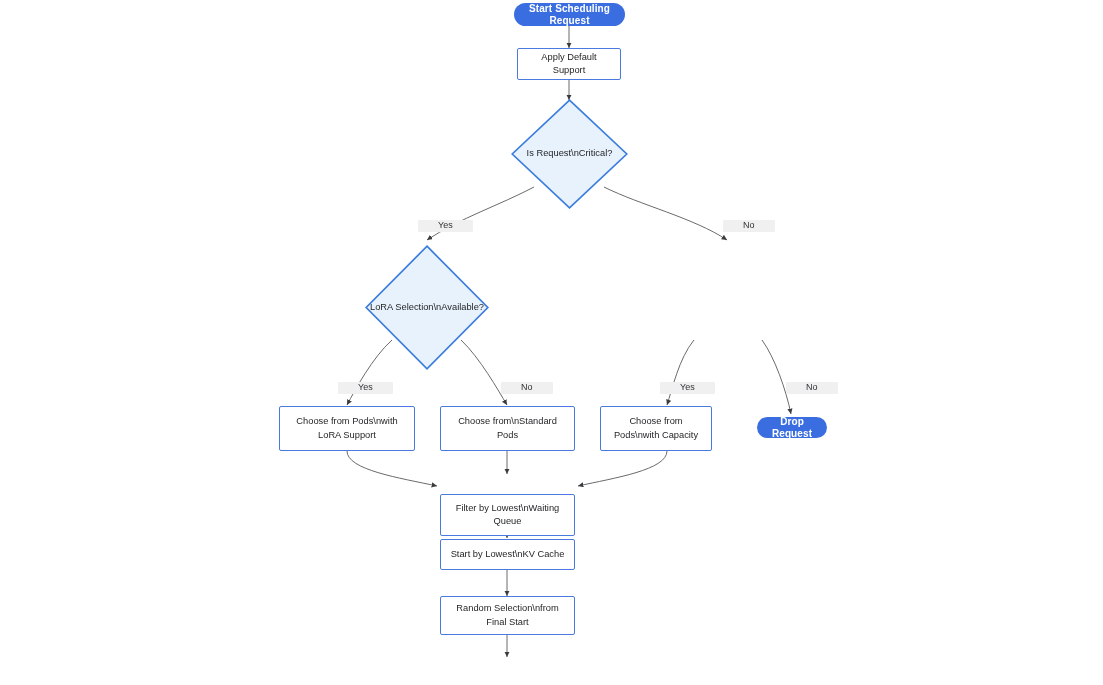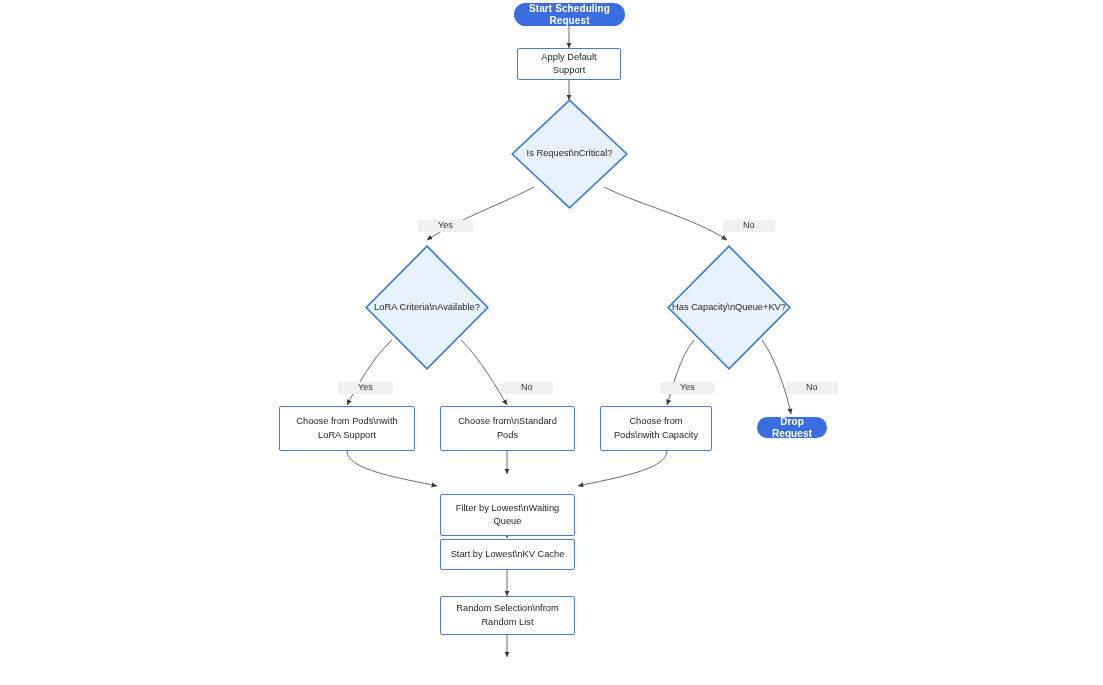--- a/index.html
+++ b/index.html
@@ -144,29 +144,23 @@
     <svg class="dia-shape" viewBox="0 0 117 110" preserveAspectRatio="none">
       <polygon points="58.5,1.2 115.8,55 58.5,108.8 1.2,55" fill="#e8f2fc" stroke="#3b7ddd" stroke-width="1.7"></polygon>
     </svg>
     <span class="dia-label">Is Request\nCritical?</span>
   </div>
 
   <div class="node decision" style="left:365px; top:245px; width:124px; height:125px;">
     <svg class="dia-shape" viewBox="0 0 124 125" preserveAspectRatio="none">
       <polygon points="62,1.2 122.8,62.5 62,123.8 1.2,62.5" fill="#e8f2fc" stroke="#3b7ddd" stroke-width="1.7"></polygon>
     </svg>
-    <span class="dia-label">LoRA Criteria\nAvailable?</span>
-  </div>
-
-  <div class="node decision" style="left:667px; top:245px; width:124px; height:125px;">
-    <svg class="dia-shape" viewBox="0 0 124 125" preserveAspectRatio="none">
-      <polygon points="62,1.2 122.8,62.5 62,123.8 1.2,62.5" fill="#e8f2fc" stroke="#3b7ddd" stroke-width="1.7"></polygon>
-    </svg>
-    <span class="dia-label">Has Capacity\nQueue+KV?</span>
-  </div>
+    <span class="dia-label">LoRA Selection\nAvailable?</span>
+  </div>
+
 
   <div class="node process" style="left:279px; top:406px; width:136px; height:45px;">
     <span>Choose from Pods\nwith LoRA Support</span>
   </div>
 
   <div class="node process" style="left:440px; top:406px; width:135px; height:45px;">
     <span>Choose from\nStandard Pods</span>
   </div>
 
   <div class="node process" style="left:600px; top:406px; width:112px; height:45px;">
@@ -179,21 +173,21 @@
 
   <div class="node process" style="left:440px; top:494px; width:135px; height:42px;">
     <span>Filter by Lowest\nWaiting Queue</span>
   </div>
 
   <div class="node process" style="left:440px; top:539px; width:135px; height:31px;">
     <span>Start by Lowest\nKV Cache</span>
   </div>
 
   <div class="node process" style="left:440px; top:596px; width:135px; height:39px;">
-    <span>Random Selection\nfrom Random List</span>
+    <span>Random Selection\nfrom Final Start</span>
   </div>
 
   <div class="node pill" style="left:485px; top:659px; width:29px; height:22px;margin-top:40px;">
     <span>End</span>
   </div>
 
   <div class="edge-label" style="left:418px; top:220px;">Yes</div>
 
   <div class="edge-label" style="left:723px; top:220px;">No</div>
 

